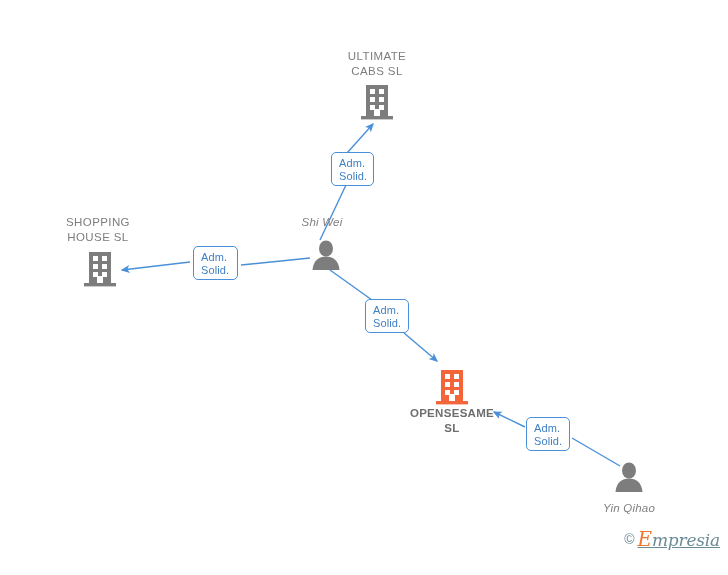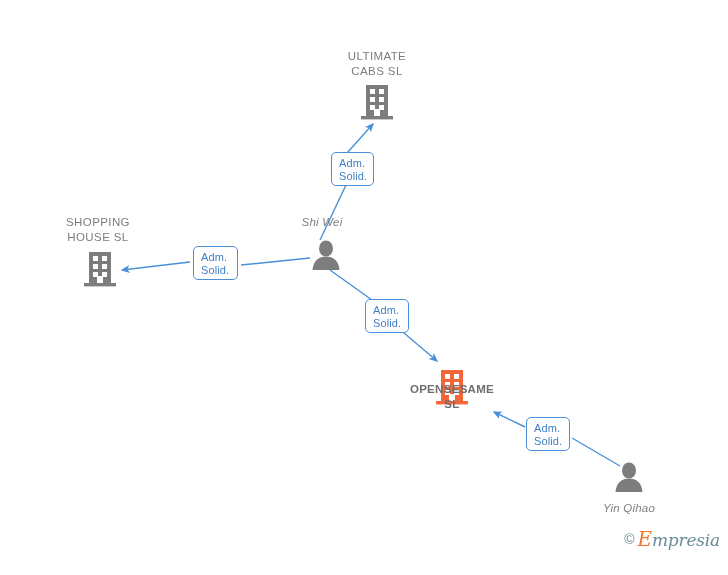--- a/index.html
+++ b/index.html
@@ -102,20 +102,21 @@
     color: #6a8b96;
     line-height: 1;
   }
   #watermark .wordmark {
     font-family: "DejaVu Serif", serif;
     font-style: italic;
     font-size: 17px;
     line-height: 1;
     color: #6a8b96;
     letter-spacing: -0.2px;
+    text-decoration: underline;
   }
   #watermark .wordmark .cap {
     color: #f2762e;
     font-size: 20px;
   }
 </style>
 </head>
 <body>
 
 <div id="canvas">
@@ -201,21 +202,21 @@
         <rect x="1" y="32" width="32" height="3.4" fill="#f4653a"></rect>
         <rect x="10" y="5" width="5" height="5" fill="#ffffff"></rect>
         <rect x="19" y="5" width="5" height="5" fill="#ffffff"></rect>
         <rect x="10" y="13" width="5" height="5" fill="#ffffff"></rect>
         <rect x="19" y="13" width="5" height="5" fill="#ffffff"></rect>
         <rect x="10" y="21" width="5" height="5" fill="#ffffff"></rect>
         <rect x="19" y="21" width="5" height="5" fill="#ffffff"></rect>
         <rect x="14" y="25" width="6" height="7" fill="#ffffff"></rect>
       </svg>
     </div>
-    <div class="node-label focus" style="left:372px; top:382px;">OPENSESAME
+    <div class="node-label focus" style="left:372px; top:406px;">OPENSESAME
 SL</div>
   </div>
 
   <div class="node">
     <div class="per" style="left:613px; top:462px;">
       <svg viewBox="0 0 32 30" width="32" height="30" aria-hidden="true">
         <ellipse cx="16" cy="8.5" rx="7" ry="8" fill="#7d7d7d"></ellipse>
         <path d="M2.5 30 C3.2 20.5 9 16.5 16 16.5 C23 16.5 28.8 20.5 29.5 30 Z" fill="#7d7d7d"></path>
       </svg>
     </div>

